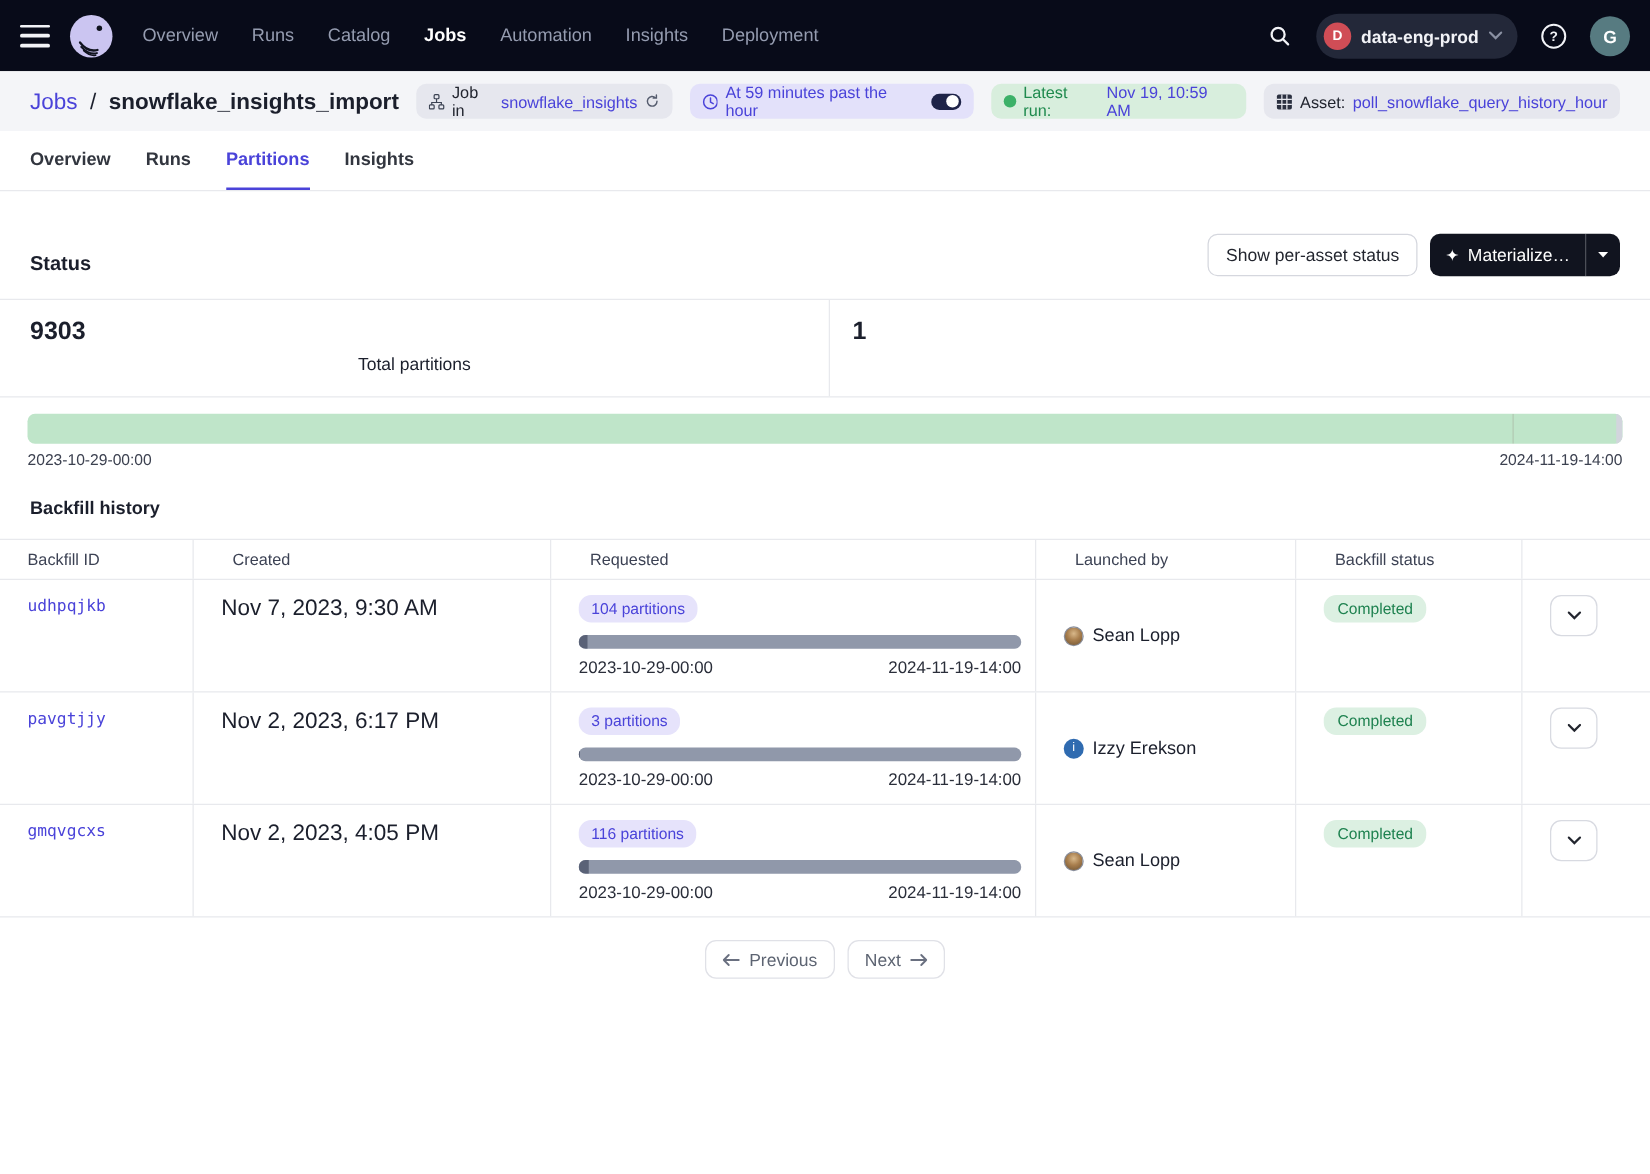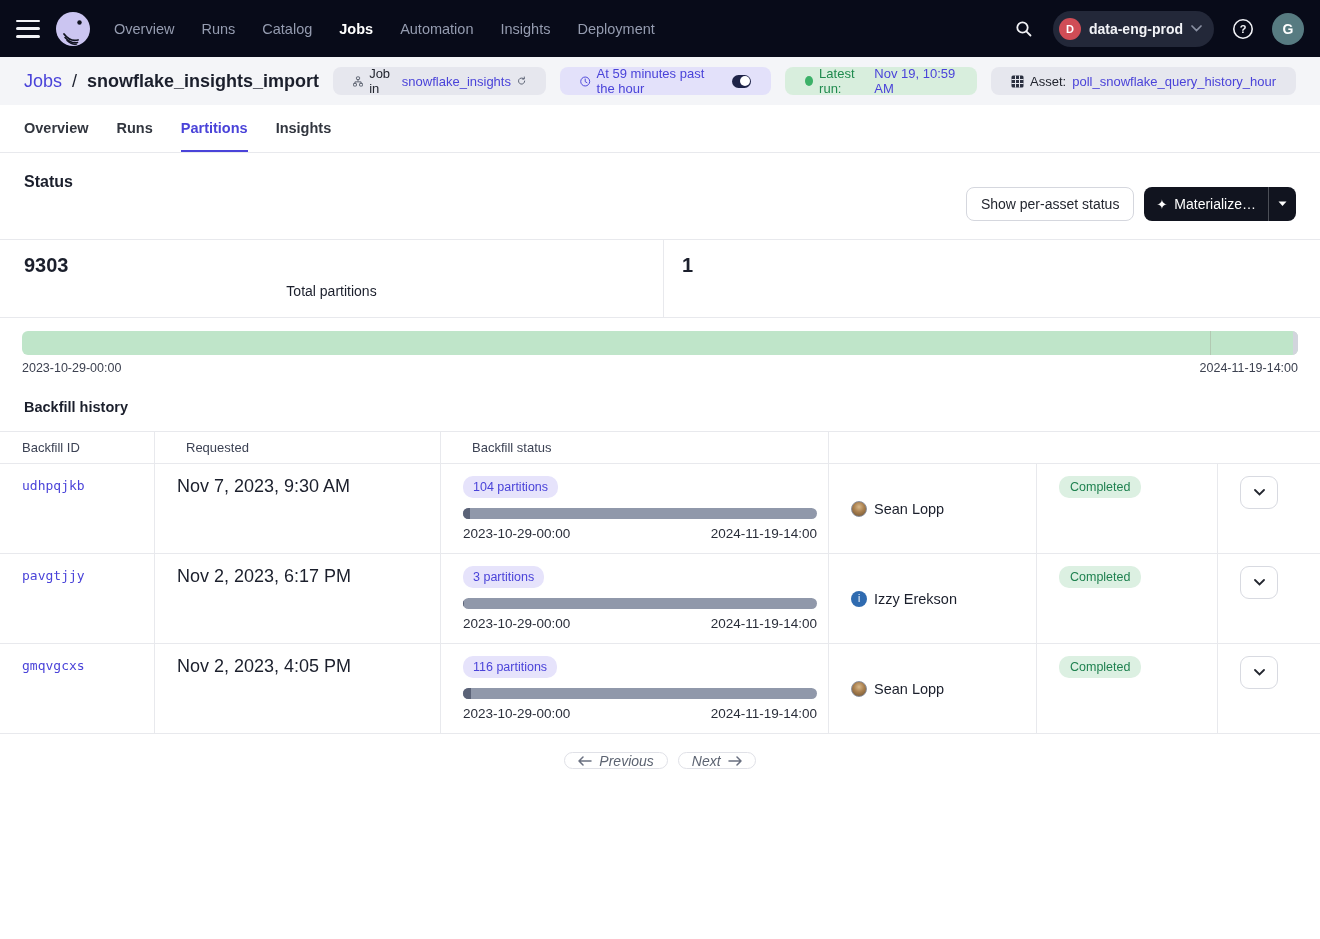--- a/index.html
+++ b/index.html
@@ -18,38 +18,38 @@
   .workspace-pill { height:36px; border-radius:18px; background:#232839; display:flex; align-items:center; gap:8px; padding:0 12px 0 6px; cursor:pointer; }
   .ws-badge { width:22px; height:22px; border-radius:50%; background:#d04d56; color:#fff; font-size:11px; font-weight:700; display:flex; align-items:center; justify-content:center; }
   .ws-label { color:#f2f3f7; font-size:14px; font-weight:600; }
   .avatar { width:32px; height:32px; border-radius:50%; background:#577b81; color:#fff; font-size:14px; font-weight:600; display:flex; align-items:center; justify-content:center; cursor:pointer; }
 
   
   .crumb-row { background:#f4f5f8; padding:10px 24px; display:flex; align-items:center; gap:10px; }
   .crumb-root { color:#4a43d9; font-size:18px; text-decoration:none; cursor:pointer; }
   .crumb-sep { font-size:18px; color:#1b1f2c; }
   .crumb-current { font-size:18px; font-weight:600; color:#1b1f2c; }
-  .badge { height:28px; display:inline-flex; align-items:center; gap:6px; border-radius:8px; padding:0 20px; font-size:13px; margin-left:4px; }
+  .badge { height:28px; display:inline-flex; align-items:center; gap:6px; border-radius:8px; padding:0 10px; font-size:13px; margin-left:4px; }
   .badge.gray { background:#e6e7ee; color:#22252f; }
   .badge.lav { background:#e3e1fa; color:#4a43d9; }
   .badge.green { background:#d8eedd;justify-content:flex-end; }
   .badge a { color:#4a43d9; text-decoration:none; cursor:pointer; }
   .green-dot { width:10px; height:10px; border-radius:50%; background:#3cb168; }
   .latest-prefix { color:#1f8a4e; }
   .latest-val { color:#1b2446; cursor:pointer; }
   .toggle { width:24px; height:13px; border-radius:7px; background:#1e2348; position:relative; margin-left:2px; cursor:pointer; }
   .toggle::after { content:""; position:absolute; right:1.5px; top:1.5px; width:10px; height:10px; border-radius:50%; background:#ffffff; }
 
   
   .tabs { background:#ffffff; border-bottom:1px solid #e8e9ed; padding:0 24px; display:flex; gap:28px; height:48px; align-items:flex-end; }
   .tab { font-size:14.5px; font-weight:600; color:#32363f; padding:12px 0 14px; cursor:pointer; border-bottom:2px solid transparent; }
   .tab.active { color:#4a43d9; border-bottom-color:#4a43d9; }
 
   
-  .status-head { display:flex; align-items:flex-start; padding:20px 24px 18px;gap:28px; }
+  .status-head { display:flex; align-items:flex-end; padding:20px 24px 18px;gap:28px; }
   .status-title { font-size:16px; font-weight:700; }
   .status-actions { margin-left:auto; display:flex; gap:10px;margin-top:14px; }
   .btn-outline { height:34px; background:#fff; border:1px solid #d5d7de; border-radius:8px; padding:0 14px; font-size:14px; color:#23262f; font-family:inherit; cursor:pointer; }
   .btn-dark { height:34px; background:#11141f; border:none; border-radius:8px; color:#fff; font-size:14px; display:flex; align-items:center; cursor:pointer; overflow:hidden; padding:0; }
   .btn-dark .main { display:flex; align-items:center; gap:7px; padding:0 12px; }
   .btn-dark .caret-part { border-left:1px solid rgba(255,255,255,0.25); padding:0 9px; align-self:stretch; display:flex; align-items:center; }
   .sparkle { font-size:13px; }
 
   
   .counts { border-top:1px solid #e8e9ed; border-bottom:1px solid #e8e9ed; display:flex; }
@@ -82,21 +82,21 @@
   .req-bar .cap { position:absolute; left:0; top:0; bottom:0; background:#5a6277; }
   .req-dates { width:354px; display:flex; justify-content:space-between; font-size:13.5px; color:#2a2e3a; margin-top:7px; }
   .launch { display:flex; align-items:center; gap:7px; font-size:14.5px; }
   .ph-avatar { width:16px; height:16px; border-radius:50%; background:radial-gradient(circle at 50% 35%, #d8b88a 0%, #a97f4e 45%, #6b5132 100%); border:0.5px solid #8a8f9c; flex:none; }
   .in-avatar { width:16px; height:16px; border-radius:50%; background:#2f6bb0; color:#fff; font-size:10px; display:flex; align-items:center; justify-content:center; flex:none; }
   .status-pill { display:inline-block; background:#dcf0e2; color:#1f8250; font-size:12.5px; border-radius:10px; padding:4px 11px; }
   .row-action { width:38px; height:33px; border:1px solid #d8dae1; background:#fff; border-radius:9px; display:flex; align-items:center; justify-content:center; cursor:pointer; }
 
   
   .pagination { display:flex; justify-content:center; gap:10px; padding:18px 0; }
-  .page-btn { height:17px; border:1px solid #e0e1e7; background:#fff; border-radius:9px; padding:0 13px; font-size:14px; color:#5d6472; font-family:inherit; display:flex; align-items:center; gap:7px; cursor:pointer;font-style:italic; }
+  .page-btn { height:31px; border:1px solid #e0e1e7; background:#fff; border-radius:9px; padding:0 13px; font-size:14px; color:#5d6472; font-family:inherit; display:flex; align-items:center; gap:7px; cursor:pointer; }
 </style>
 </head>
 <body>
 
 <div class="topnav">
   <div class="hamburger">
       <span></span>
       <span></span>
       <span></span>
     </div>
@@ -230,21 +230,23 @@
     <span>2023-10-29-00:00</span>
     <span>2024-11-19-14:00</span>
   </div>
 </div>
 
 <div class="bh-title">Backfill history</div>
 
 <div class="bh-table">
   <div class="bh-header">
     <div>Backfill ID</div>
+    <div>Created</div>
     <div>Requested</div>
+    <div>Launched by</div>
     <div>Backfill status</div>
     <div></div>
   </div>
 
   <div class="bh-row">
     <div><a class="bid">udhpqjkb</a></div>
     <div class="created">Nov 7, 2023, 9:30 AM</div>
     <div>
       <span class="req-pill">104 partitions</span>
       <div class="req-bar">

